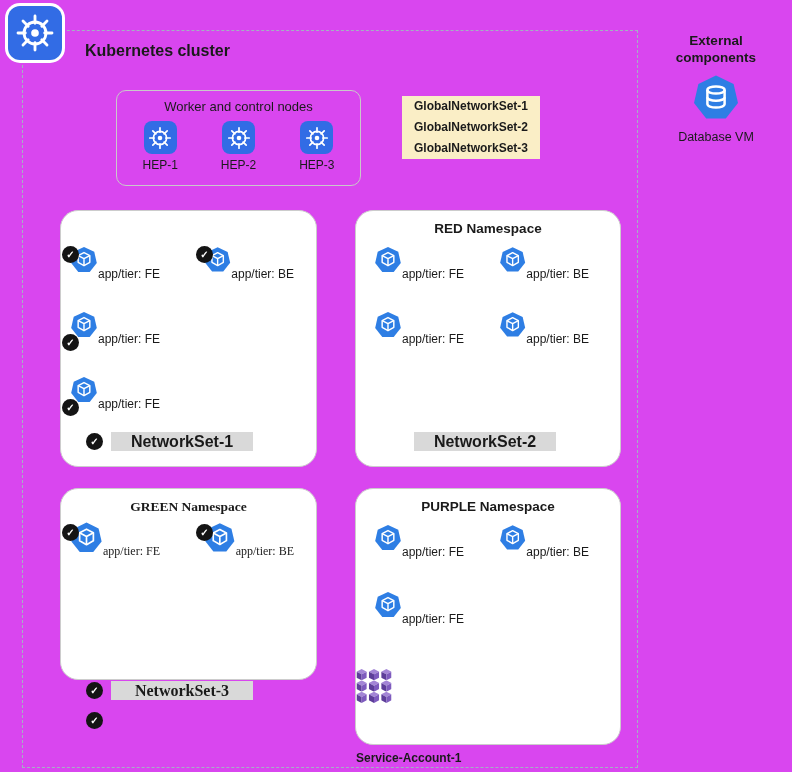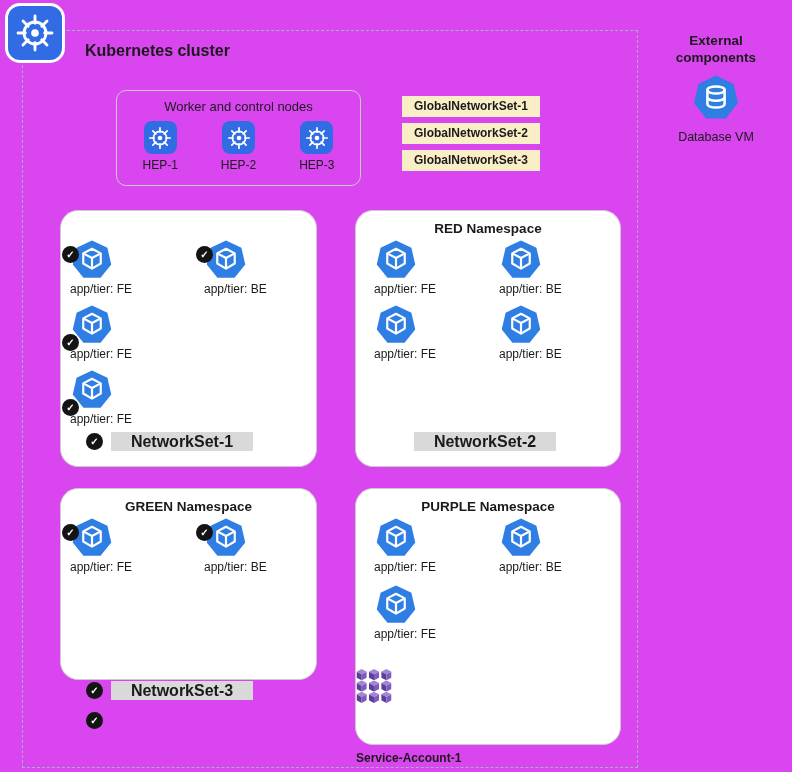--- a/index.html
+++ b/index.html
@@ -19,32 +19,32 @@
   .nodes-panel { position:absolute; left:70px; top:90px; width:245px; height:96px;
     border:1px solid #c9c9c9; border-radius:10px;margin-left:46px; }
   .nodes-panel-title { text-align:center; margin-top:8px; font-size:13px; }
   .nodes-row { display:flex; justify-content:center; gap:43px; margin-top:7px; }
   .node { display:flex; flex-direction:column; align-items:center; }
   .node-icon { width:33px; height:33px; background:#326CE5; border-radius:8px;
     display:flex; align-items:center; justify-content:center; }
   .node-icon svg { width:24px; height:24px; }
   .node-label { margin-top:4px; font-size:12px; }
 
-  .global-sets { position:absolute; left:402px; top:96px; display:flex; flex-direction:column; gap:6px; }
+  .global-sets { position:absolute; left:402px; top:96px; display:flex; flex-direction:column; }
   .chip-yellow { width:138px; height:21px; background:#FAEEC6; font-size:12px; font-weight:bold;
     text-align:center; line-height:21px; }
 
   .ns { position:absolute; border:1px solid #cccccc; border-radius:18px; background:#fff; }
   .ns-blue   { left:60px;  top:210px; width:257px; height:257px; }
   .ns-red    { left:355px; top:210px; width:266px; height:257px; }
-  .ns-green  { left:60px;  top:488px; width:257px; height:192px; }
+  .ns-green  { left:60px;  top:488px; width:257px; height:192px;font-family:Liberation Serif, serif; }
   .ns-purple { left:355px; top:488px; width:266px; height:257px; }
   .ns-title { text-align:center; margin-top:10px; font-size:13.5px; font-weight:bold; }
 
-  .pod { position:absolute; width:90px; display:flex; flex-direction:column; align-items:flex-start; }
+  .pod { position:absolute; width:90px; display:flex; align-items:flex-end; }
   .pod-glyph { width:44px; height:42px; color:#2E7EE4; }
   .pod-label { font-size:12px; margin-top:1px; white-space:nowrap; }
 
   .check { width:17px; height:17px; border-radius:50%; background:#141414; color:#fff;
     display:flex; align-items:center; justify-content:center; font-size:10px; font-weight:bold;
     flex:0 0 17px; }
   .check::after { content:"✓"; }
   .pod .check { position:absolute; }
   .pod.check-top .check { left:-8px; top:7px; }
   .pod.check-low .check { left:-8px; top:30px; }

